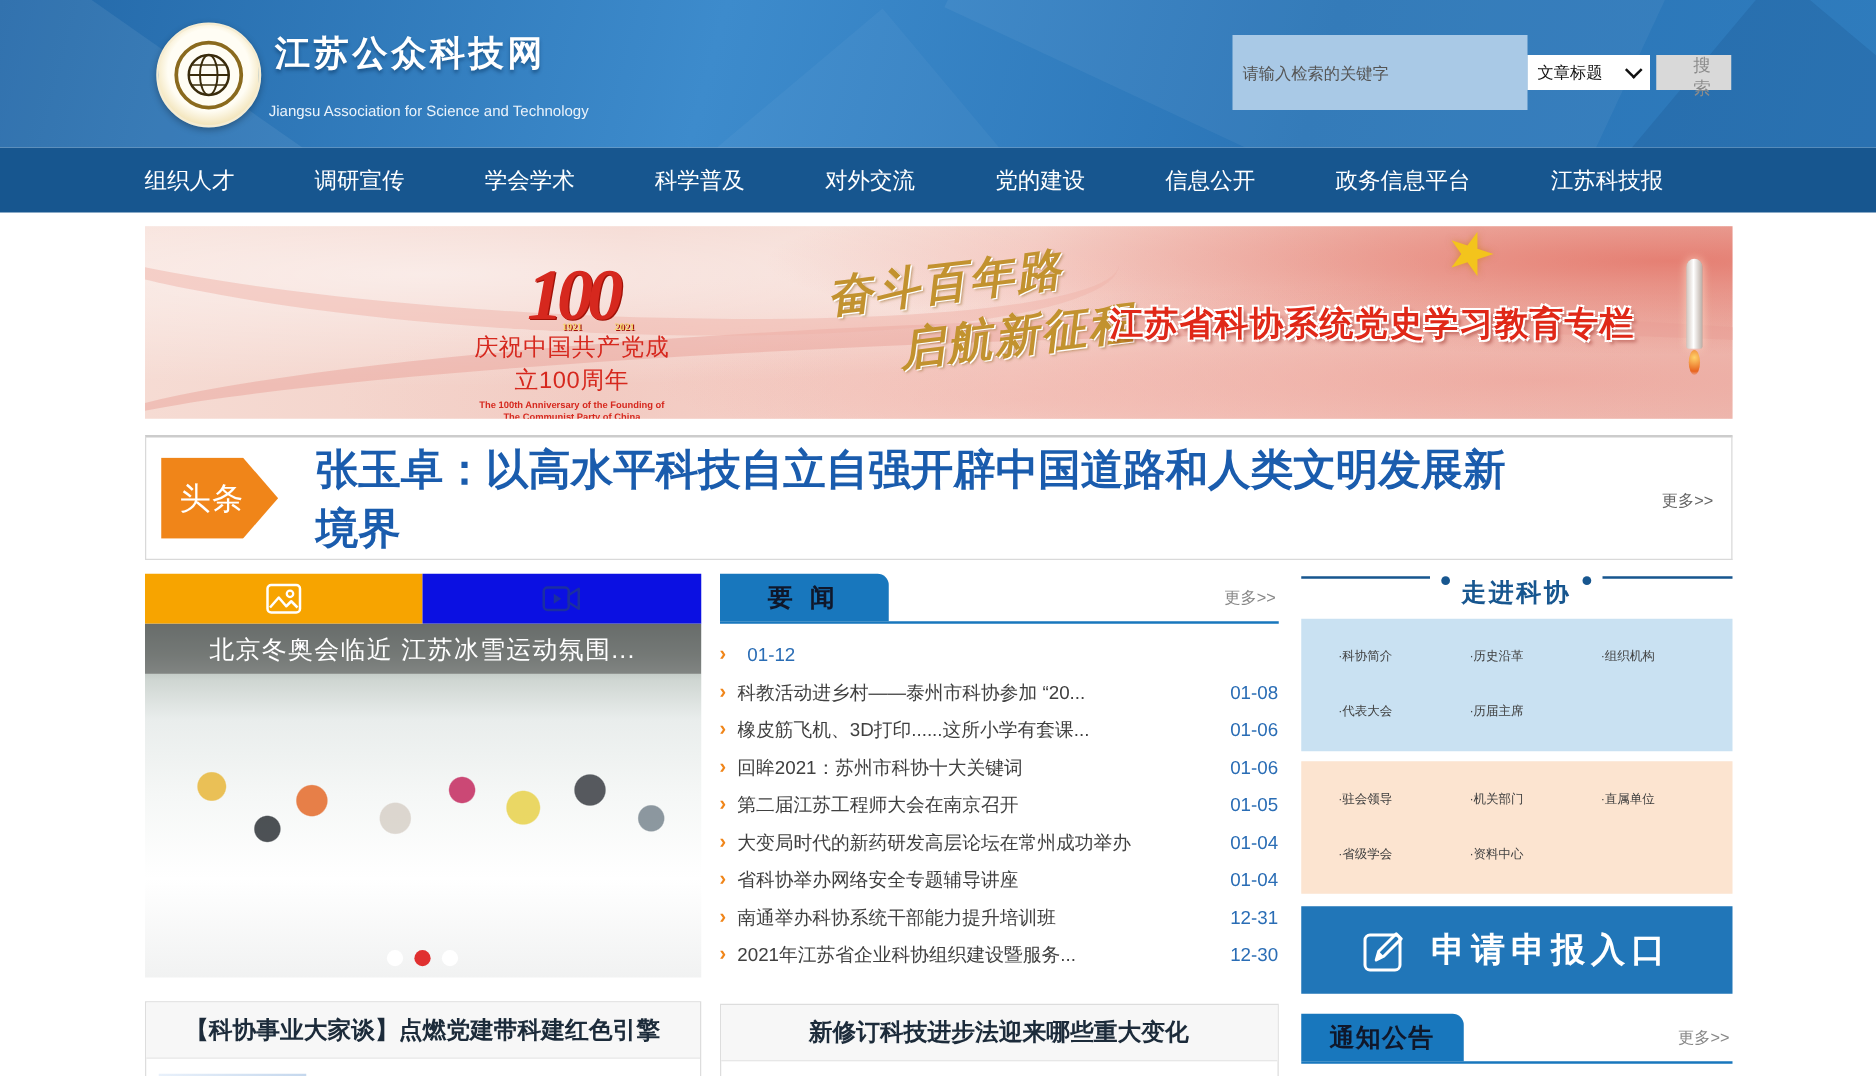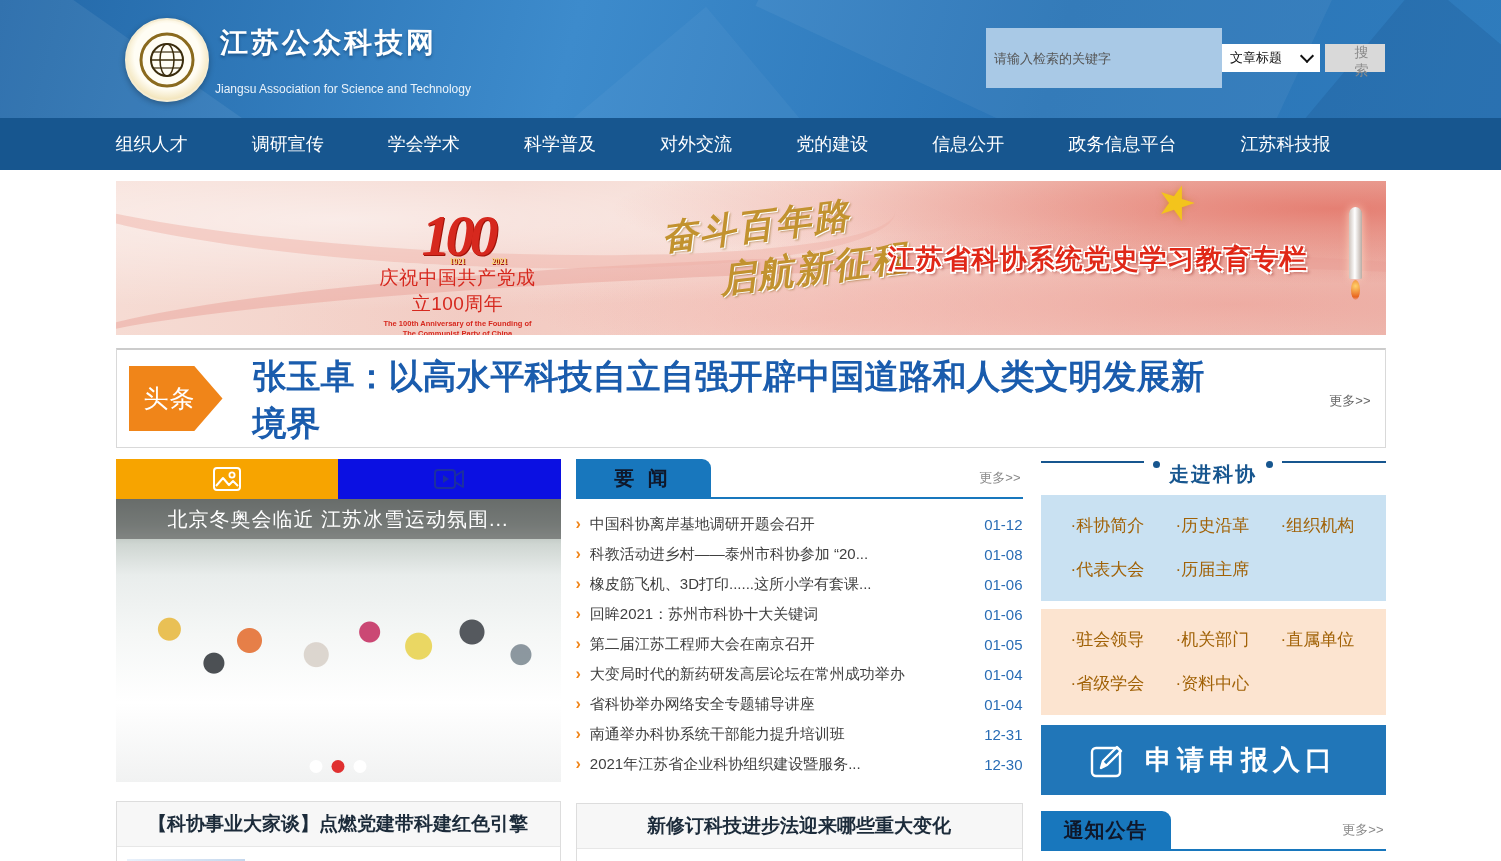--- a/index.html
+++ b/index.html
@@ -111,21 +111,21 @@
   .news-title{flex:1;color:#404040;white-space:nowrap;overflow:hidden;}
   .news-date{color:#2A6DB5;margin-left:8px;}
   
   .about-head{display:flex;align-items:flex-start;height:26px;margin-top:2px;}
   .hline{flex:1;height:2px;background:#17568F;}
   .hdot{width:7px;height:7px;border-radius:50%;background:#17568F;margin:0 9px;}
   .about-title{color:#17568F;font-size:20px;font-weight:bold;letter-spacing:2px;}
   .panel{margin-top:8px;padding:9px 0 9px 30px;display:flex;flex-wrap:wrap;box-sizing:border-box;}
   .panel-blue{background:#C9E1F2;}
   .panel-orange{background:#FCE4D0;}
-  .plink{width:105px;line-height:44px;font-size:17px;color:#a16207;white-space:nowrap;cursor:pointer;}
+  .plink{width:105px;line-height:44px;font-size:10px;color:#404040;white-space:nowrap;cursor:pointer;}
   .apply-btn{margin-top:10px;height:70px;background:#2176B8;display:flex;align-items:center;justify-content:center;gap:18px;cursor:pointer;}
   .apply-label{color:#fff;font-size:27px;font-weight:bold;letter-spacing:5px;
     font-family:"Liberation Serif","DejaVu Serif",serif;}
   .notice-head{margin-top:16px;}
   .notice-tab{width:130px;letter-spacing:1px;}
   .notice-item{margin-top:13px;font-size:15px;color:#404040;cursor:pointer;line-height:1.5;}
   
   .article-card{margin-top:19px;border:1px solid #ddd;background:#fff;}
   .col-mid .article-card{margin-top:24px;}
   .article-title{height:44px;background:#f7f7f7;border-bottom:1px solid #e7e7e7;display:flex;align-items:center;
@@ -271,21 +271,20 @@
 
     <div class="col-mid">
       <div>
         <div class="sec-head">
           <div class="sec-tab news-tab">要 闻</div>
           <div class="sec-more">更多&gt;&gt;</div>
         </div>
         <div class="news-list">
           <div class="news-item">
             <span class="news-arrow">›</span>
-            <span class="news-title">中国科协离岸基地调研开题会召开</span>
             <span class="news-date">01-12</span>
           </div>
           <div class="news-item">
             <span class="news-arrow">›</span>
             <span class="news-title">科教活动进乡村——泰州市科协参加 “20...</span>
             <span class="news-date">01-08</span>
           </div>
           <div class="news-item">
             <span class="news-arrow">›</span>
             <span class="news-title">橡皮筋飞机、3D打印......这所小学有套课...</span>

